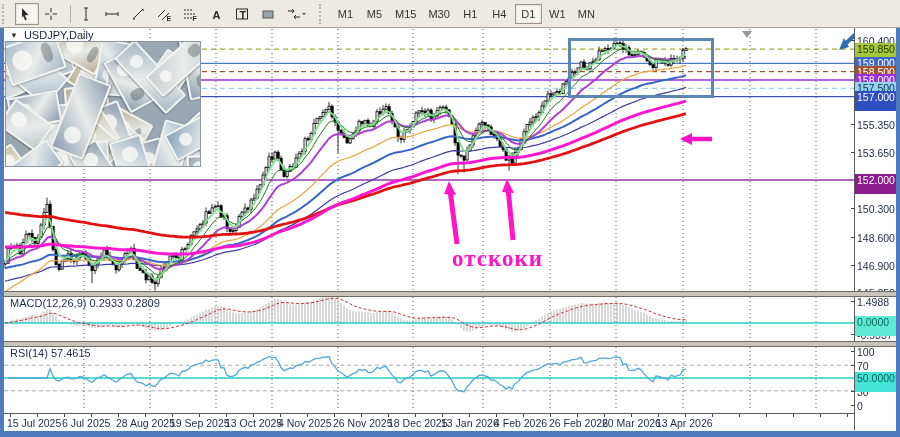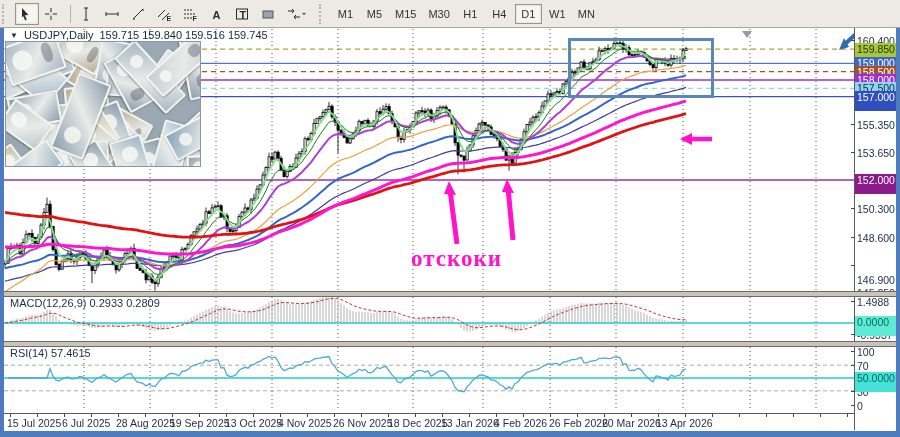--- a/index.html
+++ b/index.html
@@ -45,21 +45,21 @@
   .note{position:absolute;border:2px solid rgba(246,246,240,.95);border-radius:2px;
         box-shadow:0 1px 2px rgba(0,0,0,.35);}
   .wm{position:absolute;background:rgba(250,250,245,.8);border-radius:50%;}
   .portrait{position:absolute;background:rgba(60,62,70,.35);border-radius:40%;}
   
   #title-row{position:absolute;left:10px;top:29px;z-index:25;display:flex;gap:6px;align-items:center;
              font:11px "Liberation Sans",sans-serif;color:#16233d;}
   #title-caret{font-size:8px;color:#333;}
   #blue-box{position:absolute;left:568px;top:38px;width:140px;height:54px;border:3px solid #5B87B5;z-index:22;}
   .mag-text{position:absolute;z-index:23;color:#FF14C8;font:bold 23px "Liberation Serif",serif;letter-spacing:1px;}
-  #bounce-text{left:411px;top:246px;}
+  #bounce-text{left:452px;top:246px;}
   #ema-text{left:714px;top:125px;}
 </style>
 </head>
 <body>
 
 <div id="app">
 
   <div id="toolbar">
       <span class="tgrip"></span>
       <button class="tool pressed">
@@ -1039,21 +1039,20 @@
       </div>
       <div class="note" style="width: 42.8271px; height: 28.2893px; left: -4.05901px; top: 67.3378px; transform: rotate(35.4392deg); background: linear-gradient(135deg, rgb(191, 201, 206) 0%, rgb(232, 235, 233) 55%, rgb(191, 201, 206) 100%);">
         <div class="wm" style="width: 15.5591px; height: 15.5591px; left: 5.13926px; top: 5.65786px;"></div>
       </div>
       <div class="note" style="width: 58.807px; height: 25.9264px; left: -8.06057px; top: 112.861px; transform: rotate(-36.3503deg); background: linear-gradient(135deg, rgb(159, 182, 201) 0%, rgb(232, 235, 233) 55%, rgb(159, 182, 201) 100%);"></div>
     </div>
 
   <div id="title-row">
     <span id="title-caret">▼</span>
     <span>USDJPY,Daily</span>
-    <span>159.715 159.840 159.516 159.745</span>
   </div>
 
   <div id="blue-box" style="left: 568px; top: 38px; width: 140px; height: 54px;"></div>
   <div id="bounce-text" class="mag-text">отскоки</div>
 
   <div class="pane-label" style="left:10px;top:297px;">MACD(12,26,9) 0.2933 0.2809</div>
   <div class="pane-label" style="left:10px;top:347px;">RSI(14) 57.4615</div>
 
   <div id="divider-1" class="divider"></div>
   <div id="divider-2" class="divider"></div>
@@ -1063,21 +1062,21 @@
       <div class="ytick" style="top: 7px;">160.400</div>
       <div class="ytickmark" style="top: 96px;"></div>
       <div class="ytick" style="top: 91px;">155.350</div>
       <div class="ytickmark" style="top: 124px;"></div>
       <div class="ytick" style="top: 119px;">153.650</div>
       <div class="ytickmark" style="top: 180px;"></div>
       <div class="ytick" style="top: 175px;">150.300</div>
       <div class="ytickmark" style="top: 209px;"></div>
       <div class="ytick" style="top: 204px;">148.600</div>
       <div class="ytickmark" style="top: 237px;"></div>
-      <div class="ytick" style="top: 246px;">146.900</div>
+      <div class="ytick" style="top: 232px;">146.900</div>
       <div class="ytickmark" style="top: 264px;"></div>
       <div class="ytick" style="top: 259px;">145.250</div>
       <div class="ytickmark" style="top: 273px;"></div>
       <div class="ytick" style="top: 268px;">1.4988</div>
       <div class="ytickmark" style="top: 306px;"></div>
       <div class="ytick" style="top: 301px;">-0.9337</div>
       <div class="ytickmark" style="top: 323px;"></div>
       <div class="ytick" style="top: 318px;">100</div>
       <div class="ytickmark" style="top: 337px;"></div>
       <div class="ytick" style="top: 332px;">70</div>

